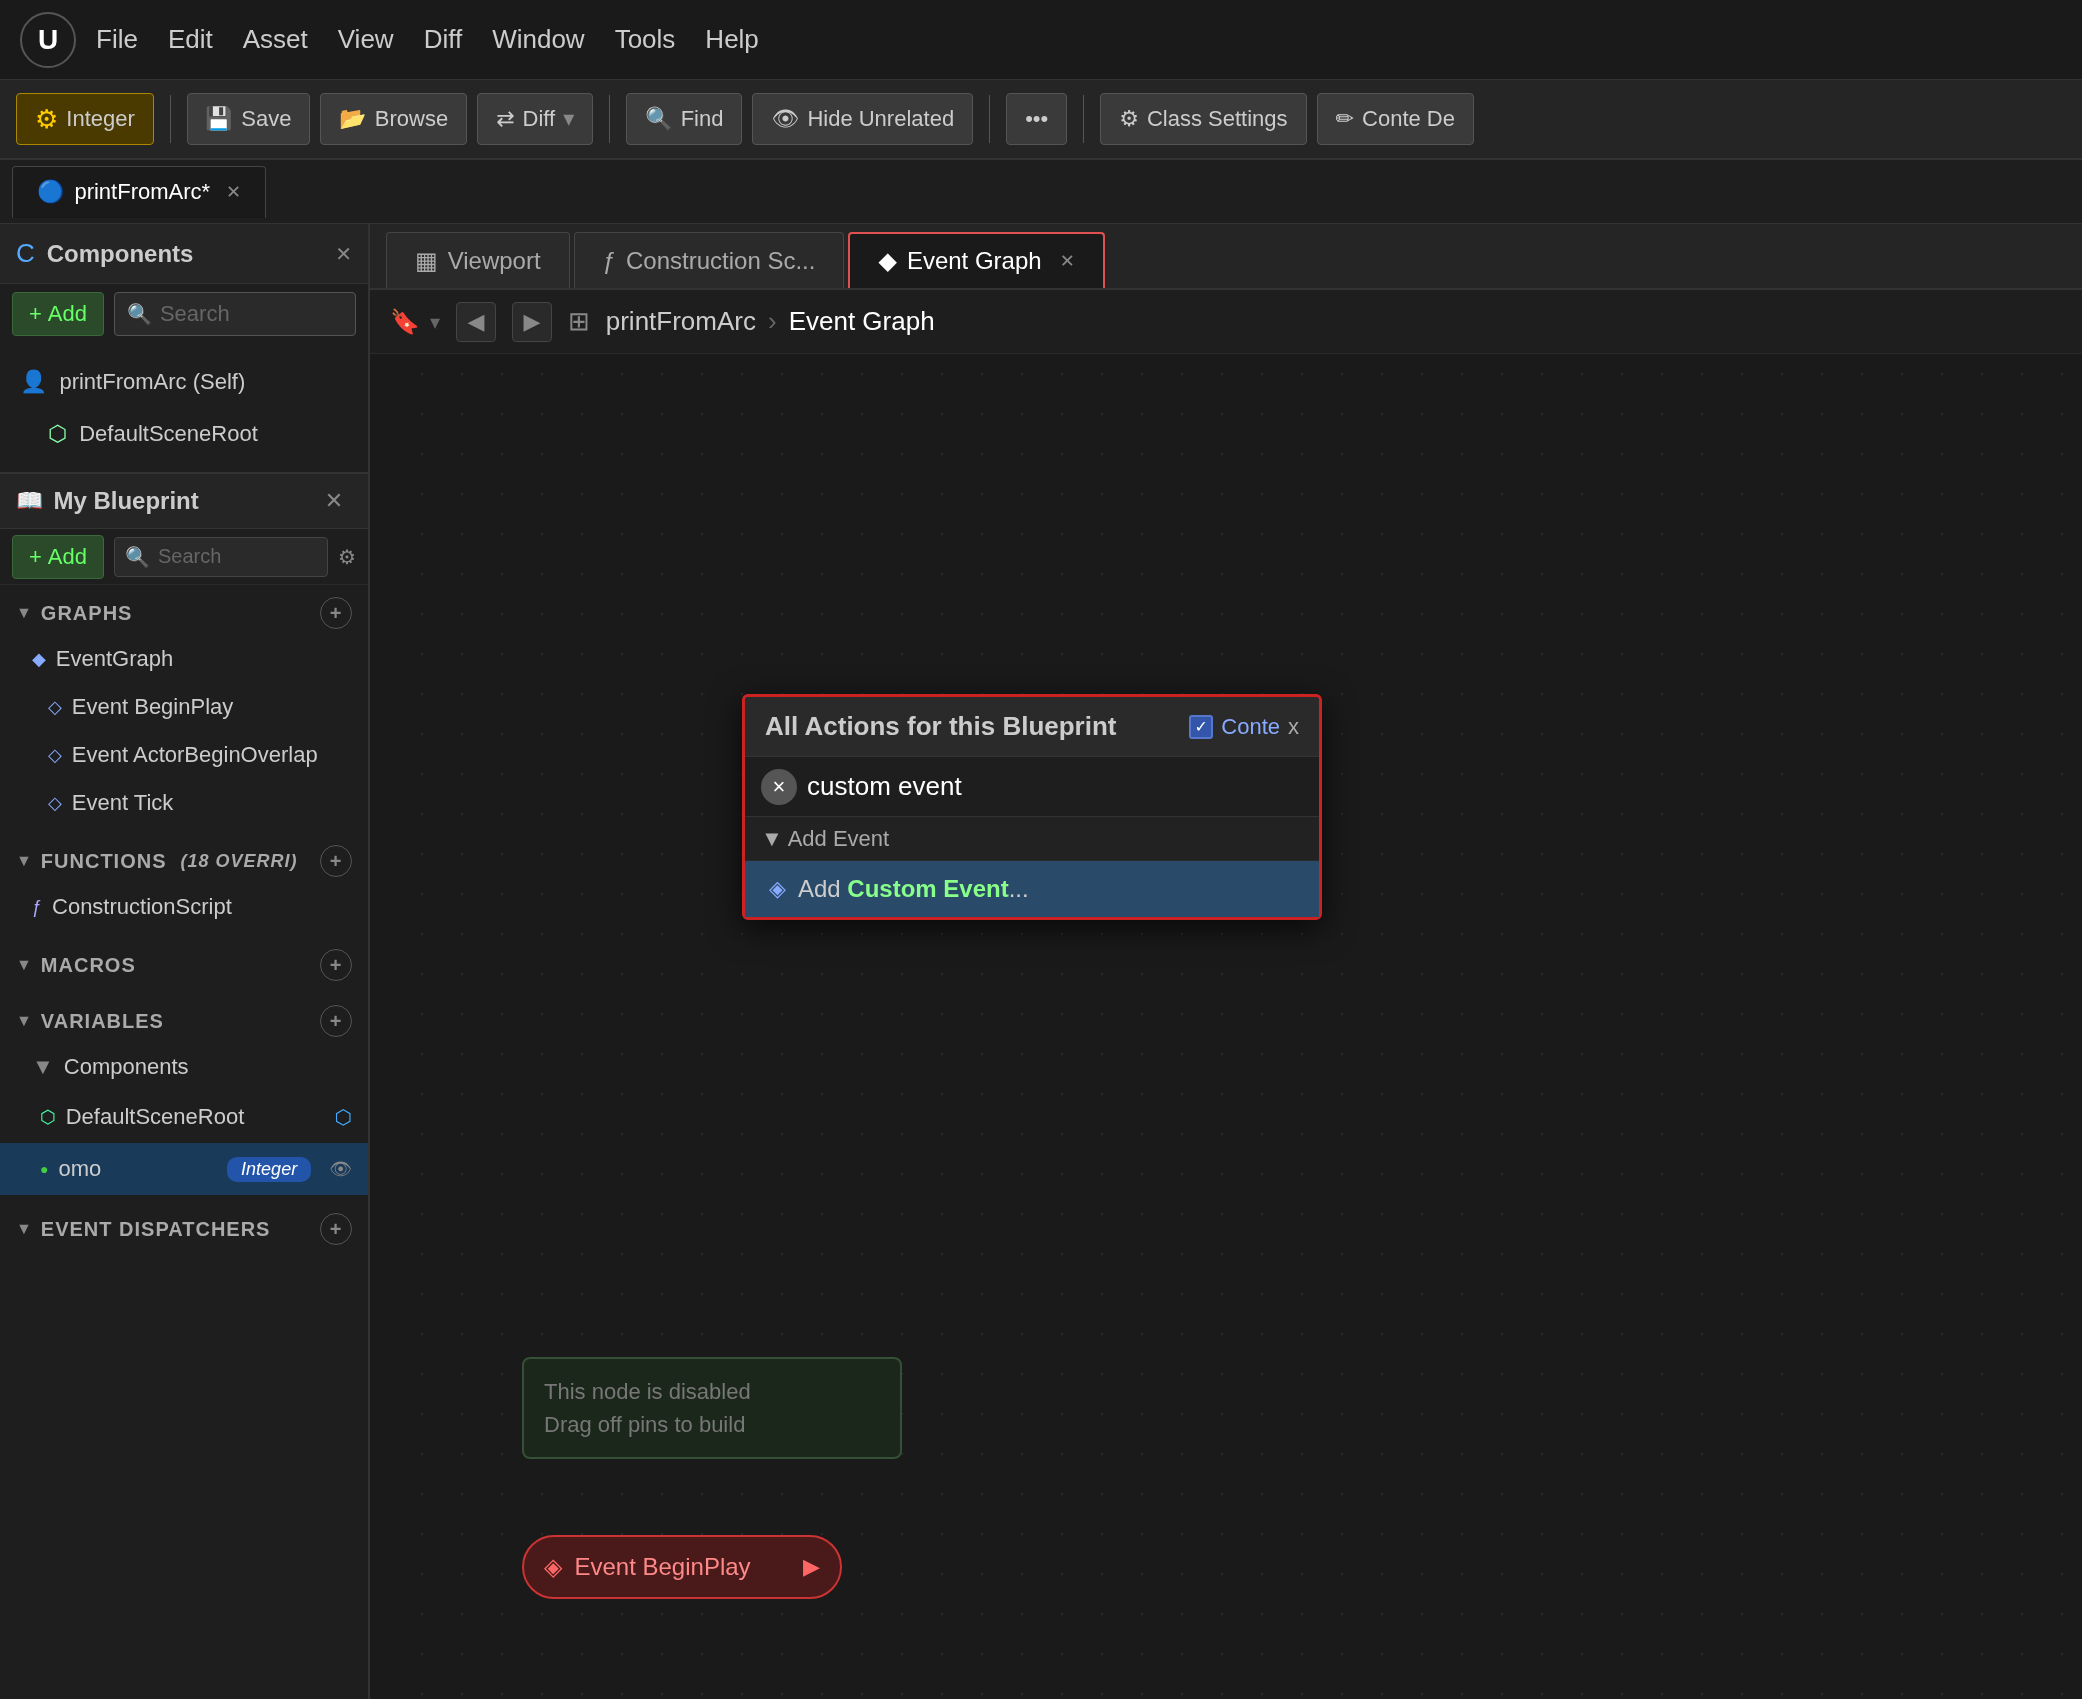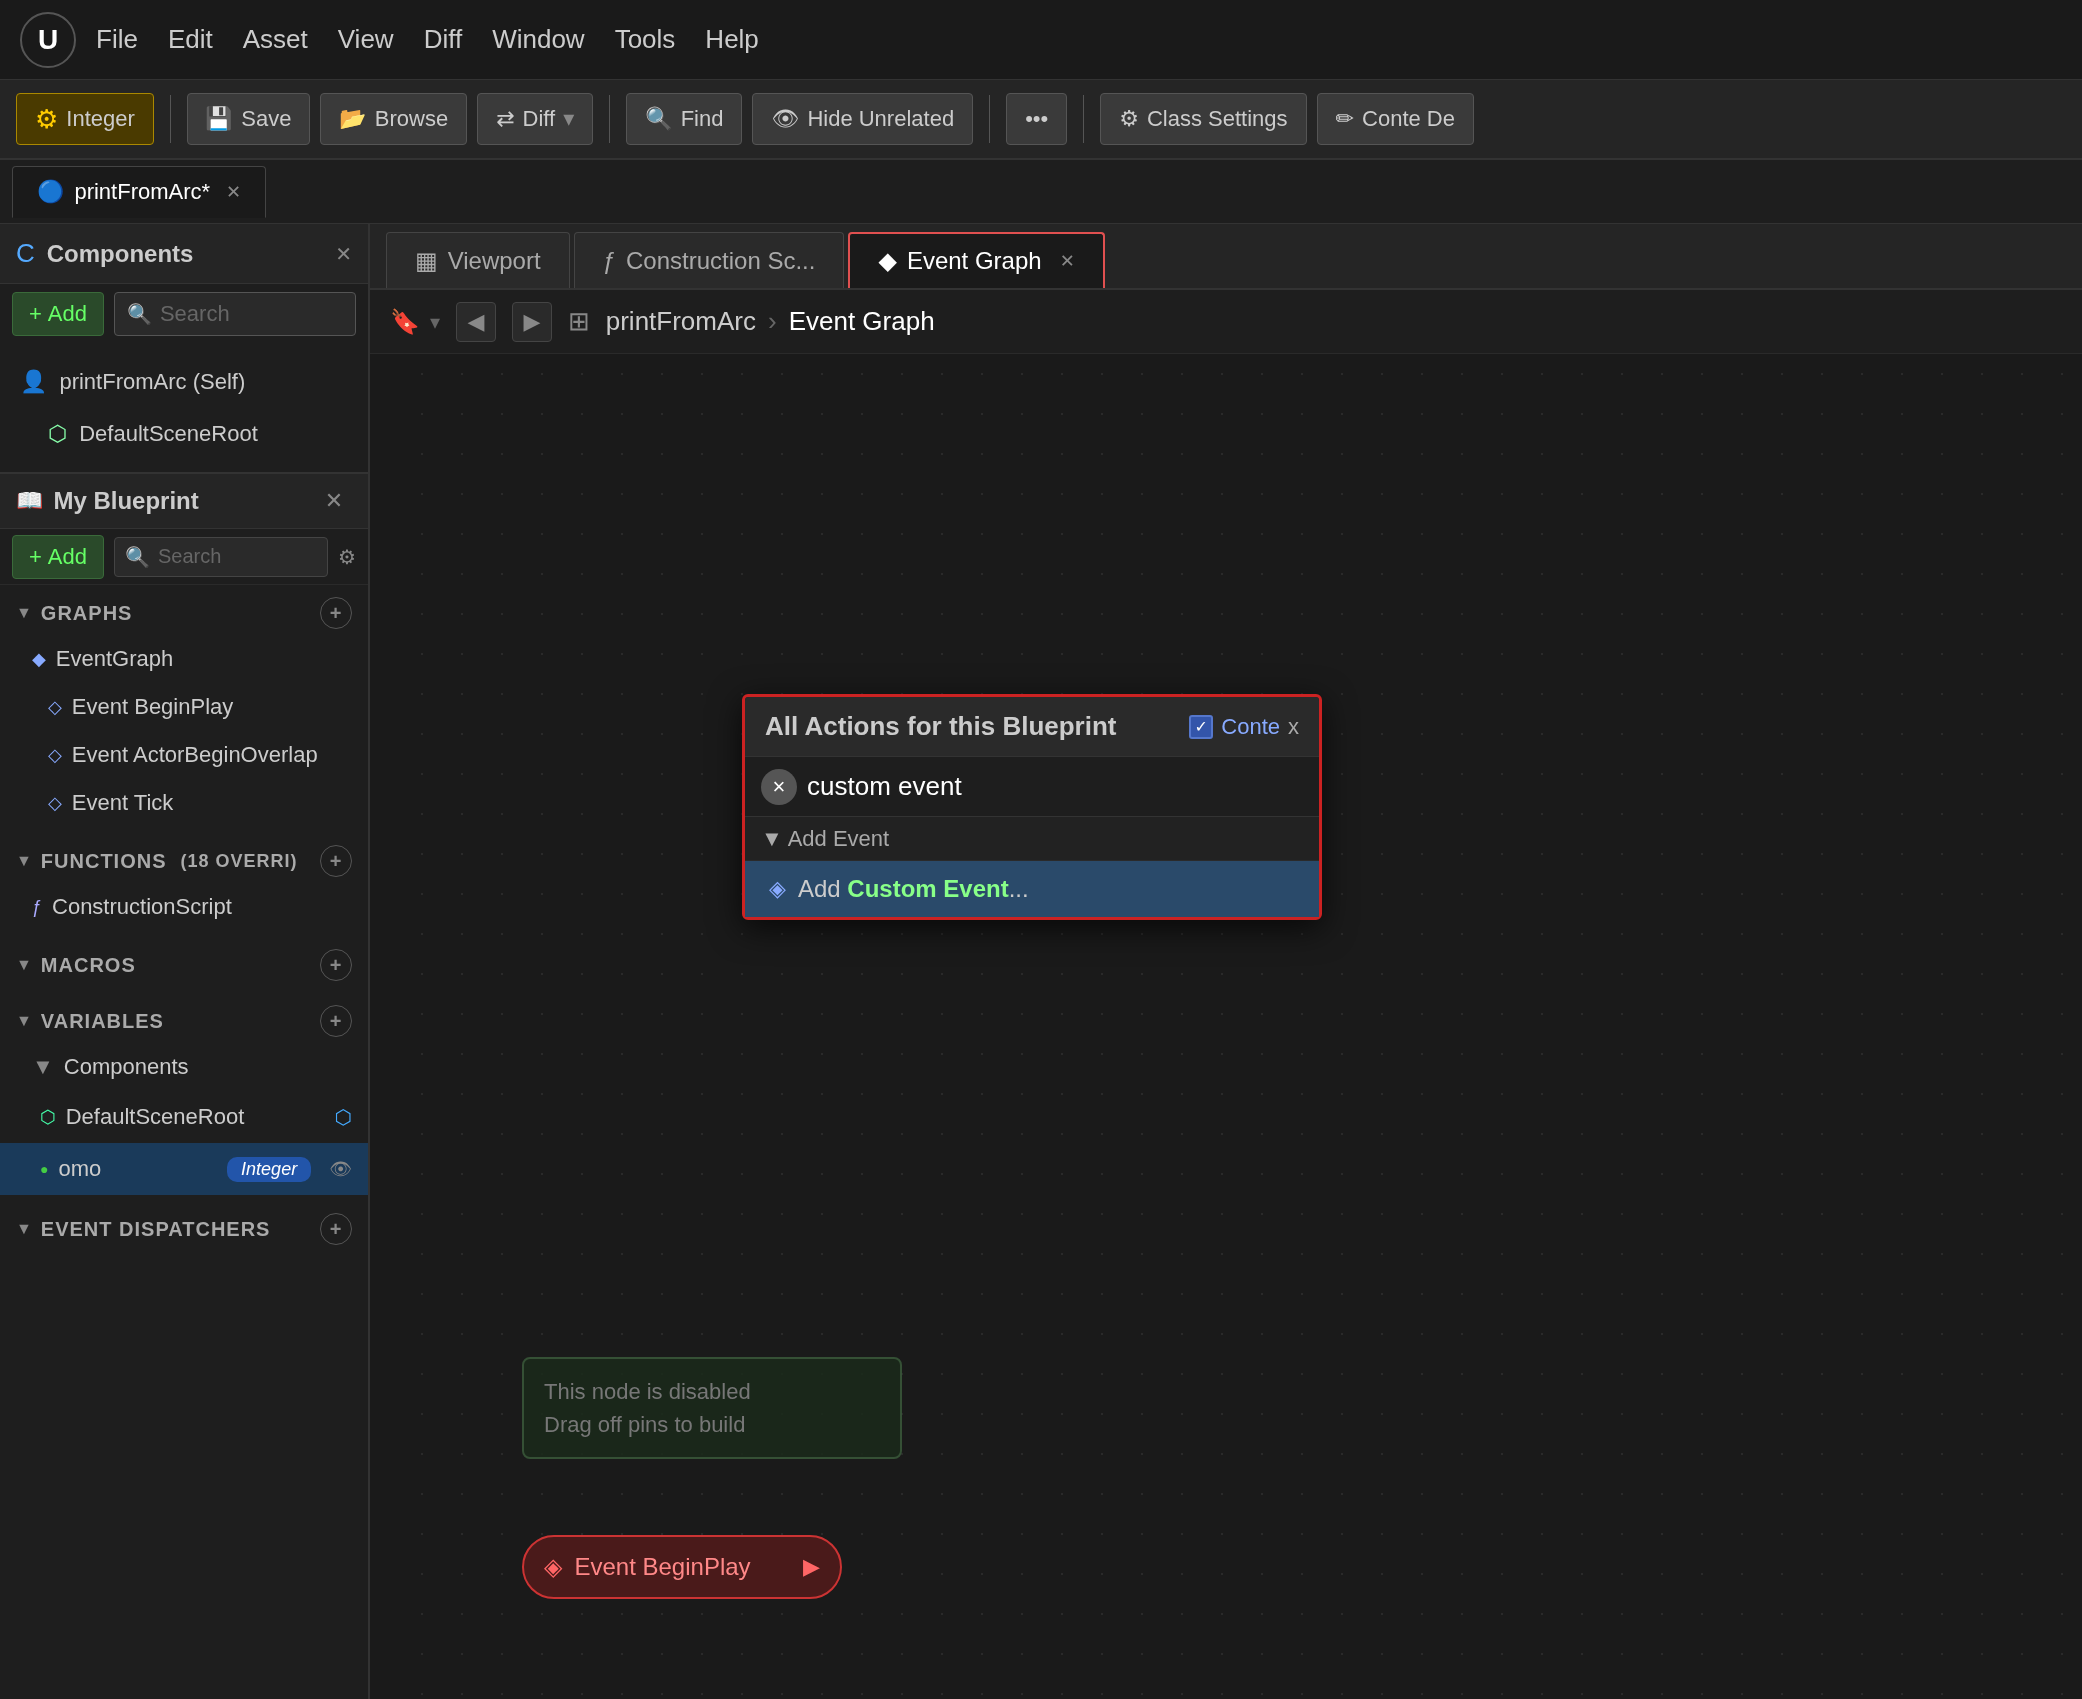--- a/index.html
+++ b/index.html
@@ -686,21 +686,21 @@
         <div class="tree-item indent2">
           <span class="diamond-icon" style="color:#88aaff">◇</span>
           <span>Event Tick</span>
         </div>
       </div>
 
       <div class="tree-section">
         <div class="tree-section-header">
           <span class="tree-arrow">▼</span>
           <span>FUNCTIONS</span>
-          <span class="functions-label" style="margin-left:6px;">(18 OVERRI)</span>
+          <span class="functions-label" style="margin-left:6px;font-style:italic;">(18 OVERRI)</span>
           <div class="add-circle">+</div>
         </div>
         <div class="tree-item indent1">
           <span class="func-icon">ƒ</span>
           <span>ConstructionScript</span>
         </div>
       </div>
 
       <div class="tree-section">
         <div class="tree-section-header">

